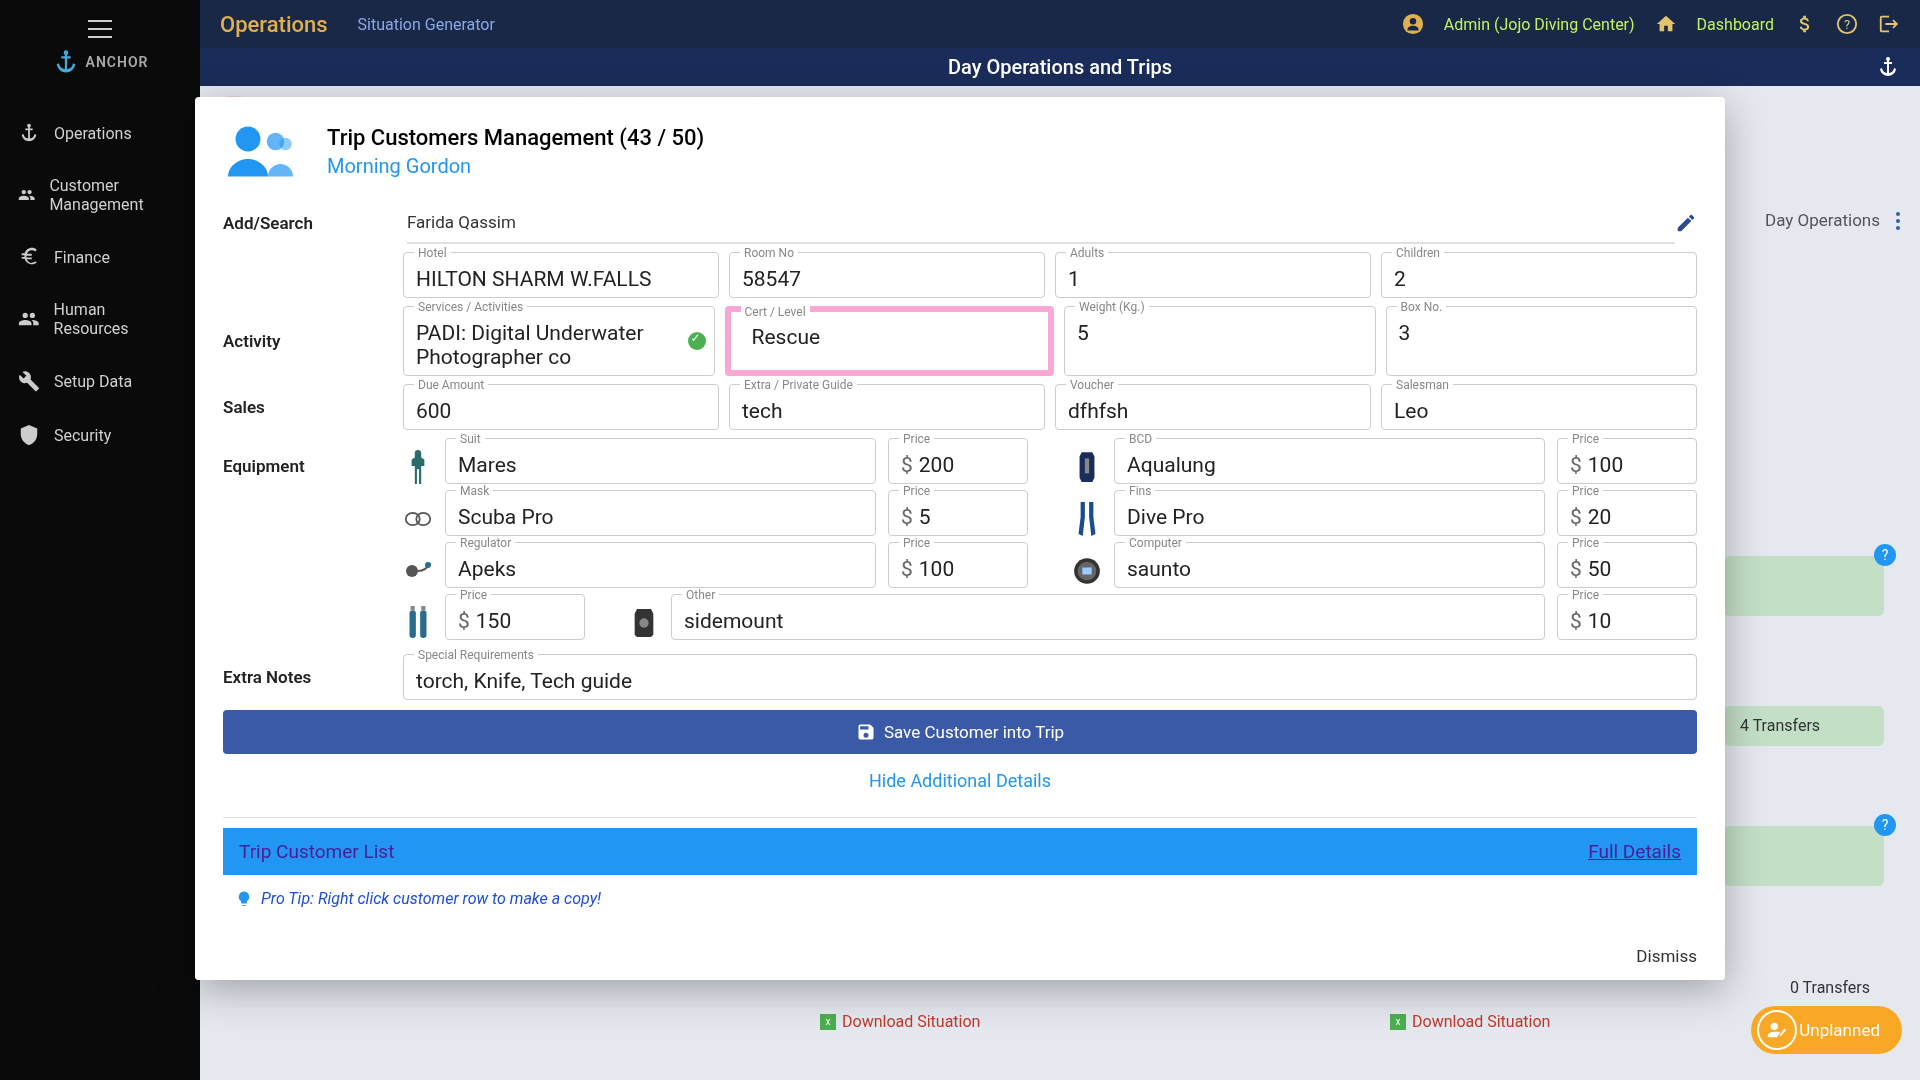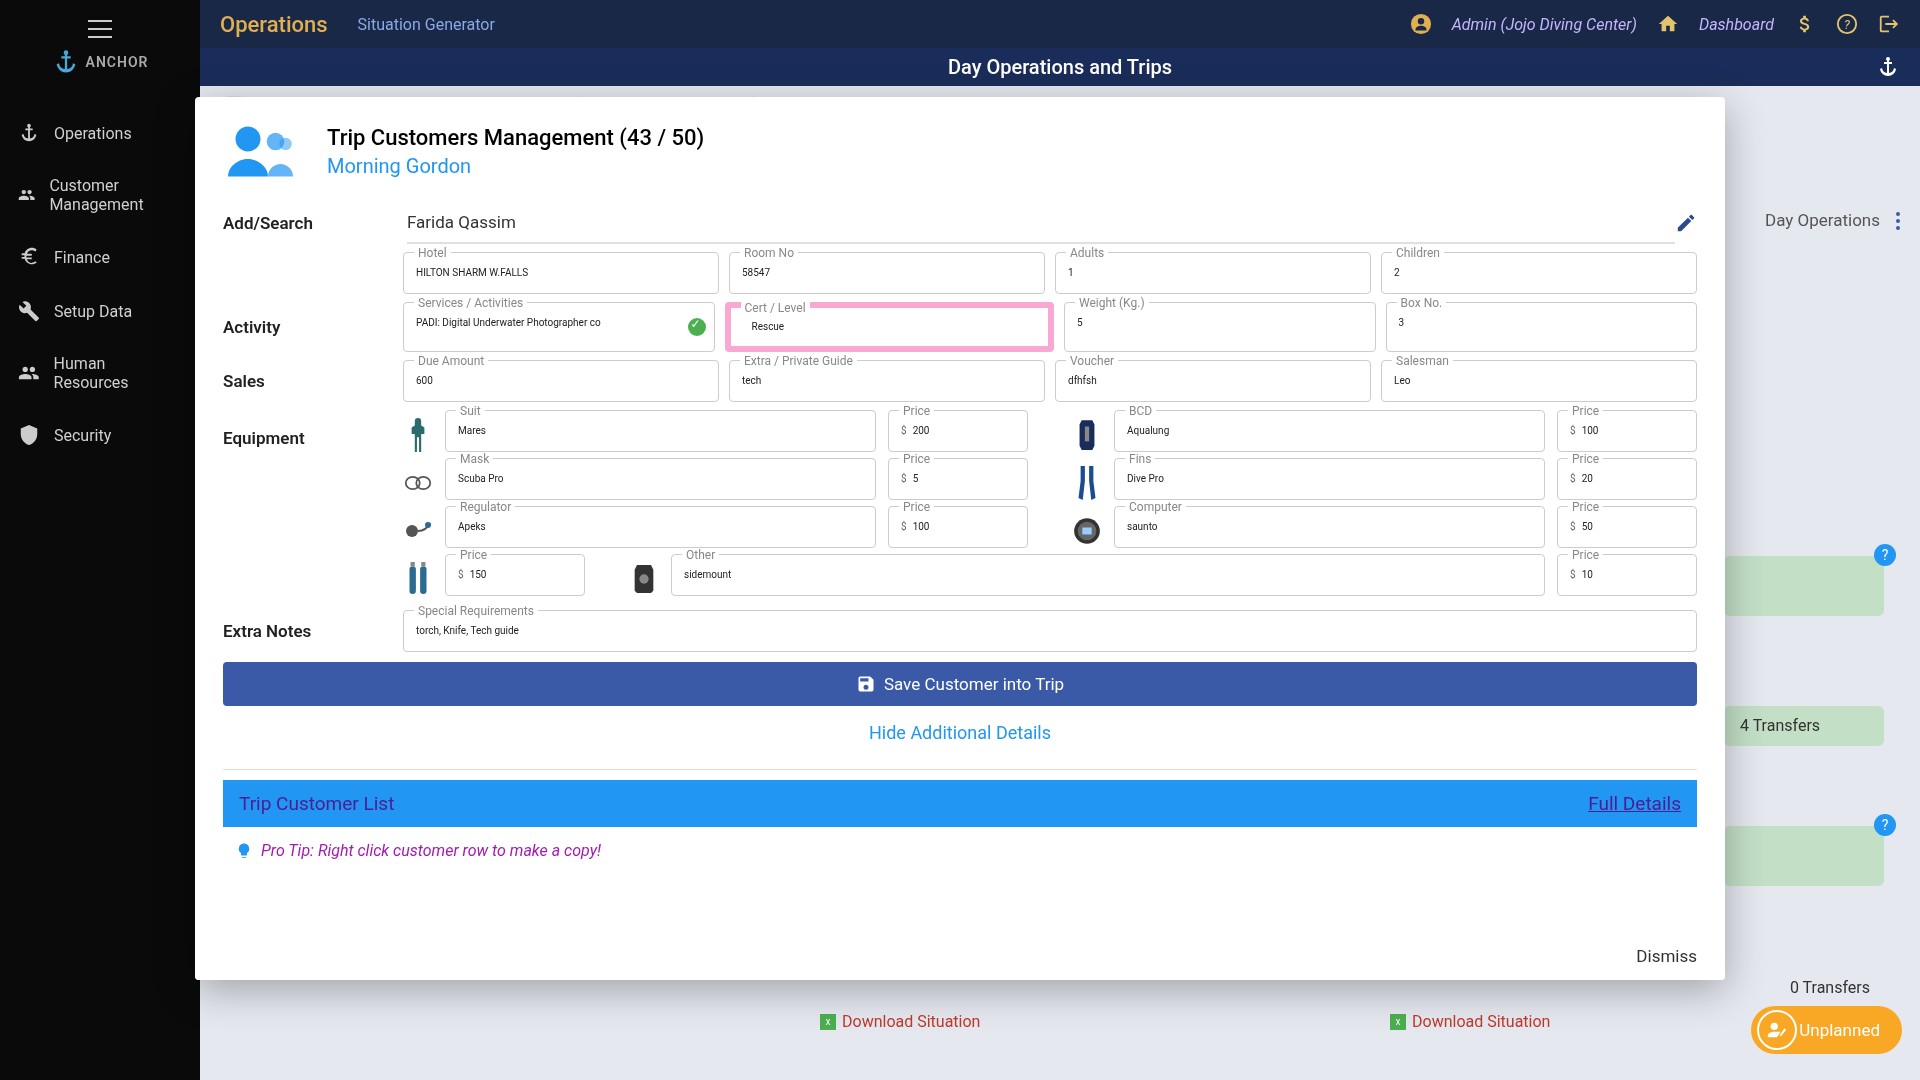--- a/index.html
+++ b/index.html
@@ -13,21 +13,21 @@
 .logo { display: flex; align-items: center; gap: 6px; font-size: 14px; color: #aaa; font-weight: 600; letter-spacing: 1px; }
 .logo-icon { width: 28px; height: 28px; }
 .nav-items { list-style: none; }
 .nav-items li { display: flex; align-items: center; padding: 16px 18px; gap: 14px; font-size: 16px; cursor: pointer; }
 .nav-icon { width: 22px; height: 22px; fill: #ccc; }
 
 
 .topbar { position: absolute; left: 200px; top: 0; right: 0; height: 48px; background: #1a2847; display: flex; align-items: center; padding: 0 20px; gap: 30px; }
 .topbar-title { color: #e0b050; font-size: 22px; font-weight: 500; }
 .topbar-sub { color: #8aa8e6; font-size: 16px; }
-.topbar-right { margin-left: auto; display: flex; align-items: center; gap: 20px; color: #c4b5fd; font-size: 16px; font-style: italic; }
+.topbar-right { margin-left: auto; display: flex; align-items: center; gap: 20px; color: #bef264; font-size: 16px; }
 .topbar-right .icon { width: 22px; height: 22px; fill: #e2c46f; }
 
 
 .dayops-header { position: absolute; left: 200px; top: 48px; right: 0; height: 38px; background: #1a2d5a; color: #fff; display: flex; align-items: center; justify-content: center; font-size: 20px; font-weight: 500; }
 .dayops-header .anchor-icon { position: absolute; right: 20px; fill: #fff; width: 24px; height: 24px; }
 
 
 .main-bg { position: absolute; left: 200px; top: 86px; right: 0; bottom: 0; background: #e6e8f0; }
 .tabs { display: flex; gap: 30px; padding: 10px 24px; font-size: 16px; color: #666; }
 .tabs span { display: flex; align-items: center; gap: 6px; }
@@ -39,41 +39,41 @@
 .people-icon { width: 80px; height: 65px; fill: #2196f3; }
 .modal-header h2 { font-size: 22px; font-weight: 500; }
 .trip-name { color: #2196f3; font-size: 20px; margin-top: 4px; }
 
 .row { display: flex; align-items: center; margin-bottom: 8px; }
 .section-label { width: 180px; font-size: 17px; font-weight: 600; color: #222; }
 .fields { flex: 1; display: flex; gap: 10px; }
 .field { position: relative; border: 1px solid #ccc; border-radius: 4px; padding: 14px 12px 6px 12px; background: #fff; flex: 1; }
 .field.focused{ border:6px solid #f9a8d4; padding:13px 11px 5px 21px; }
 .field label { position: absolute; top: -7px; left: 10px; background: #fff; padding: 0 4px; font-size: 12px; color: #888; }
-.field .val { font-size: 10px; color: #222; min-height: 20px; }
+.field .val { font-size: 21px; color: #222; min-height: 20px; }
 .field .dollar { color: #666; margin-right: 6px; }
 
 .equip-row { display: flex; align-items: flex-end; margin-bottom: 6px; gap: 12px; }
 .equip-icon { width: 30px; flex: none; display: flex; justify-content: center; }
 .equip-icon svg { width: 28px; height: 34px; }
 .equip-name { flex: 1 1 430px; }
 .equip-price { flex: 0 0 140px; }
 .equip-gap { width: 20px; }
 .checked-badge { position: absolute; right: 8px; top: 50%; transform: translateY(-50%); width: 18px; height: 18px; border-radius: 50%; background: #4caf50; }
 .checked-badge::after { content: "✓"; color: #fff; font-size: 12px; position: absolute; left: 3px; top: -1px; }
 
 .name-row { display: flex; align-items: center; }
 .name-field { flex: 1; border-bottom: 2px solid #e0e0e0; padding: 10px 0; font-size: 17px; color: #333; margin-left: 4px; }
 .pencil { width: 22px; height: 22px; fill: #2b4a8f; cursor: pointer; }
 
 .save-btn { width: 100%; background: #3a5aa8; color: #fff; border: none; padding: 12px; font-size: 17px; border-radius: 4px; margin-top: 10px; display: flex; align-items: center; justify-content: center; gap: 8px; cursor: pointer; }
 .hide-details { text-align: center; color: #2196f3; padding: 16px 0; font-size: 18px; cursor: pointer; }
 .cust-list-header { background: #2196f3; color: #4c1d95; padding: 12px 16px; display: flex; justify-content: space-between; font-size: 19px; }
 .cust-list-header .full { text-decoration: underline; cursor: pointer; }
-.pro-tip { display: flex; align-items: center; gap: 8px; padding: 14px 12px; color: #a21caf; font-style: italic; font-size: 16px; }
+.pro-tip { display: flex; align-items: center; gap: 8px; padding: 14px 12px; color: #1d4ed8; font-style: italic; font-size: 16px; }
 .bulb { width: 18px; height: 18px; fill: #2196f3; }
 
 .modal-footer { position: absolute; bottom: 0; left: 0; right: 0; padding: 14px 28px; text-align: right; background: #fff; }
 .dismiss { font-size: 17px; color: #333; cursor: pointer; background: none; border: none; }
 .right-tab { position: absolute; right: 40px; top: 124px; font-size: 17px; color: #555; }
 .right-dots { position: absolute; right: 20px; top: 126px; width: 4px; height: 18px; display: flex; flex-direction: column; justify-content: space-between; }
 .right-dots span { width: 4px; height: 4px; border-radius: 50%; background: #3a5aa8; }
 .card-frag { position: absolute; background: #c3e0c7; border-radius: 6px; padding: 10px 16px; color: #333; font-size: 16px; }
 .card-frag .qmark { position: absolute; right: -12px; top: -12px; width: 22px; height: 22px; border-radius: 50%; background: #2196f3; color: #fff; text-align: center; line-height: 22px; font-size: 14px; font-style: normal; }
 .dl-frag { position: absolute; color: #c0392b; font-size: 16px; display: flex; align-items: center; gap: 6px; }
@@ -113,29 +113,29 @@
         <span>Customer Management</span>
       </li>
     <li>
         <svg class="nav-icon" viewBox="0 0 24 24">
           <path d="M15 18.5c-2.5 0-4.6-1.6-5.3-4H15v-2H9.2v-1l.1-1H15v-2H9.7c.7-2.4 2.8-4 5.3-4 1.6 0 3 .6 4 1.6L20.4 4c-1.4-1.3-3.3-2-5.4-2-3.7 0-6.8 2.6-7.7 6H4v2h3v1l.1 1H4v2h3.3c.9 3.4 4 6 7.7 6 2.1 0 4-.7 5.4-2l-1.4-1.4c-1 1-2.4 1.6-4 1.6z"></path>
         </svg>
         <span>Finance</span>
       </li>
     <li>
         <svg class="nav-icon" viewBox="0 0 24 24">
+          <path d="M16 11c1.7 0 3-1.3 3-3s-1.3-3-3-3-3 1.3-3 3 1.3 3 3 3zm-8 0c1.7 0 3-1.3 3-3S9.7 5 8 5 5 6.3 5 8s1.3 3 3 3zm0 2c-2.3 0-7 1.2-7 3.5V19h14v-2.5c0-2.3-4.7-3.5-7-3.5zm8 0c-.3 0-.6 0-1 .1 1.2.9 2 2 2 3.4V19h6v-2.5c0-2.3-4.7-3.5-7-3.5z"></path>
+        </svg>
+        <span>Human Resources</span>
+      </li>
+    <li>
+        <svg class="nav-icon" viewBox="0 0 24 24">
           <path d="M22.7 19.3l-9-9c.9-2.3.4-5-1.5-6.9-2-2-5-2.4-7.4-1.3l4.3 4.3-3 3L1.8 5.1C.6 7.5 1 10.5 3 12.5c1.9 1.9 4.6 2.4 6.9 1.5l9 9c.4.4 1 .4 1.4 0l2.3-2.3c.5-.4.5-1 .1-1.4z"></path>
         </svg>
         <span>Setup Data</span>
-      </li>
-    <li>
-        <svg class="nav-icon" viewBox="0 0 24 24">
-          <path d="M16 11c1.7 0 3-1.3 3-3s-1.3-3-3-3-3 1.3-3 3 1.3 3 3 3zm-8 0c1.7 0 3-1.3 3-3S9.7 5 8 5 5 6.3 5 8s1.3 3 3 3zm0 2c-2.3 0-7 1.2-7 3.5V19h14v-2.5c0-2.3-4.7-3.5-7-3.5zm8 0c-.3 0-.6 0-1 .1 1.2.9 2 2 2 3.4V19h6v-2.5c0-2.3-4.7-3.5-7-3.5z"></path>
-        </svg>
-        <span>Human Resources</span>
       </li>
     <li>
         <svg class="nav-icon" viewBox="0 0 24 24">
           <path d="M12 1L3 5v6c0 5.5 3.8 10.7 9 12 5.2-1.3 9-6.5 9-12V5l-9-4z"></path>
         </svg>
         <span>Security</span>
       </li>
   </ul>
 </div>
 

